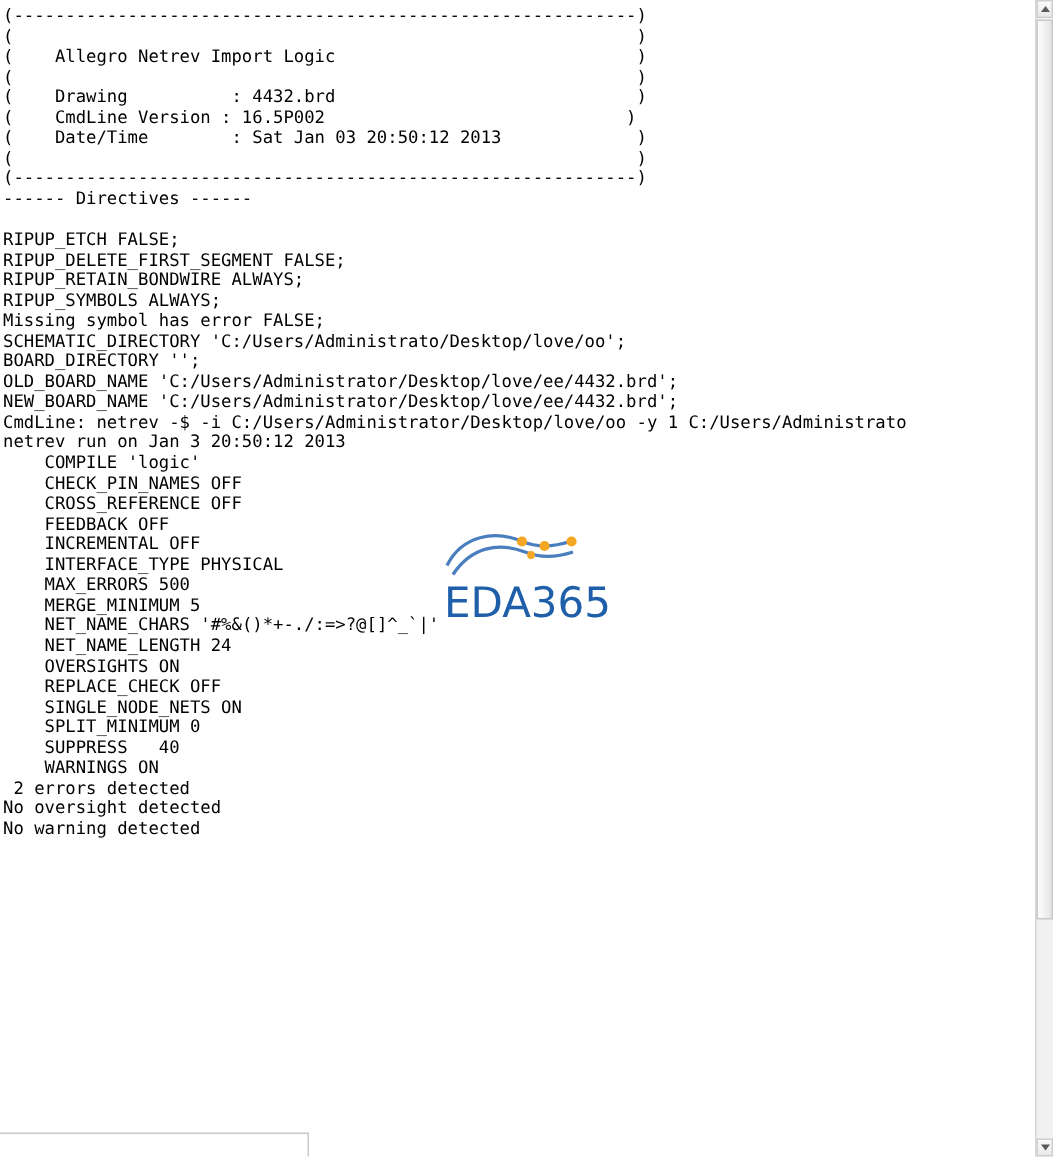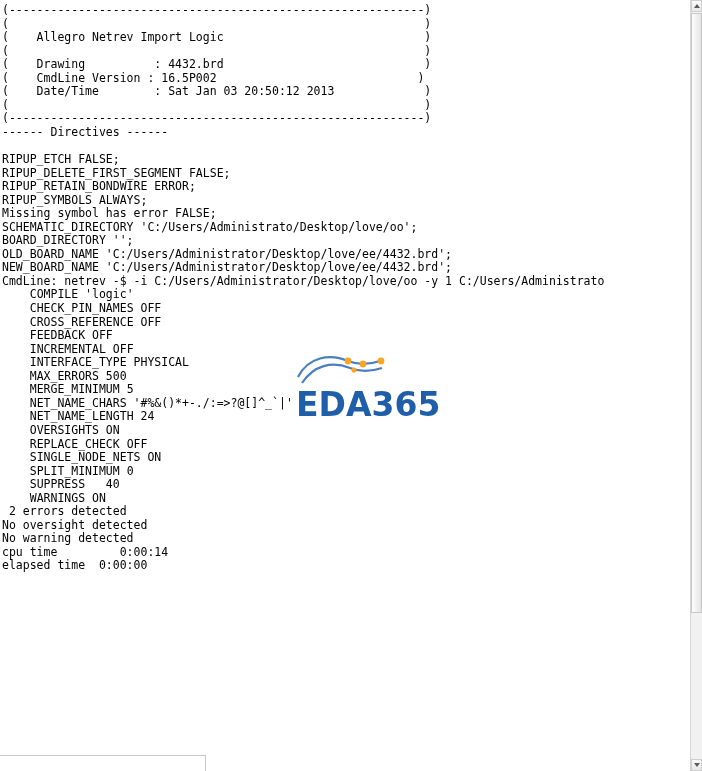--- a/index.html
+++ b/index.html
@@ -106,22 +106,22 @@
     top: 351px;
     width: 108px;
     height: 68px;
     pointer-events: none;
   }
   #watermark .wm-text {
     position: absolute;
     left: 0;
     top: 34px;
     font-family: "DejaVu Sans", "Liberation Sans", sans-serif;
-    font-size: 33px;
-    font-weight: bold;
+    font-size: 28px;
+    font-weight: normal;
     color: #1f5fa9;
     letter-spacing: 0px;
     white-space: nowrap;
   }
   #watermark svg { position: absolute; left: 0; top: 0; }
 </style>
 </head>
 <body>
 
 <div id="app">
@@ -135,31 +135,33 @@
 <span>(    CmdLine Version : 16.5P002                             )</span>
 <span>(    Date/Time        : Sat Jan 03 20:50:12 2013             )</span>
 <span>(                                                            )</span>
 <span>(------------------------------------------------------------)</span>
 </pre>
 
     <pre class="logtext"><span>------ Directives ------</span>
 
 <span>RIPUP_ETCH FALSE;</span>
 <span>RIPUP_DELETE_FIRST_SEGMENT FALSE;</span>
-<span>RIPUP_RETAIN_BONDWIRE ERROR;</span>
+<span>RIPUP_RETAIN_BONDWIRE ALWAYS;</span>
 <span>RIPUP_SYMBOLS ALWAYS;</span>
 <span>Missing symbol has error FALSE;</span>
 <span>SCHEMATIC_DIRECTORY 'C:/Users/Administrato/Desktop/love/oo';</span>
 <span>BOARD_DIRECTORY '';</span>
 <span>OLD_BOARD_NAME 'C:/Users/Administrator/Desktop/love/ee/4432.brd';</span>
 <span>NEW_BOARD_NAME 'C:/Users/Administrator/Desktop/love/ee/4432.brd';</span>
 <span>CmdLine: netrev -$ -i C:/Users/Administrator/Desktop/love/oo -y 1 C:/Users/Administrato</span>
 </pre>
 
 
+    <pre class="logtext"><span>netrev run on Jan 3 20:50:12 2013</span>
+</pre>
 
     <pre class="logtext">    <span>COMPILE 'logic'</span>
     <span>CHECK_PIN_NAMES OFF</span>
     <span>CROSS_REFERENCE OFF</span>
     <span>FEEDBACK OFF</span>
     <span>INCREMENTAL OFF</span>
     <span>INTERFACE_TYPE PHYSICAL</span>
     <span>MAX_ERRORS 500</span>
     <span>MERGE_MINIMUM 5</span>
     <span>NET_NAME_CHARS '#%&amp;()*+-./:=&gt;?@[]^_`|'</span>
@@ -170,22 +172,20 @@
     <span>SPLIT_MINIMUM 0</span>
     <span>SUPPRESS   40</span>
     <span>WARNINGS ON</span>
 </pre>
 
     <pre class="logtext"><span> 2 errors detected</span>
 <span>No oversight detected</span>
 <span>No warning detected</span>
 </pre>
 
-    <pre class="logtext"><span>cpu time         0:00:14</span>
-<span>elapsed time  0:00:00</span></pre>
   </div>
 
   <div id="watermark">
     <svg width="108" height="40" viewBox="0 0 108 40">
       <path d="M2 26 C12 6 34 2 52 10 C62 14 72 14 84 10" fill="none" stroke="#4a7fbf" stroke-width="2.2"></path>
       <path d="M6 32 C18 14 36 10 54 17 C64 21 74 21 86 17" fill="none" stroke="#4a7fbf" stroke-width="2.2"></path>
       <circle cx="52" cy="10" r="3.4" fill="#f5a623"></circle>
       <circle cx="67" cy="13" r="3.4" fill="#f5a623"></circle>
       <circle cx="85" cy="10" r="3.4" fill="#f5a623"></circle>
       <circle cx="58" cy="19" r="2.6" fill="#f5a623"></circle>

